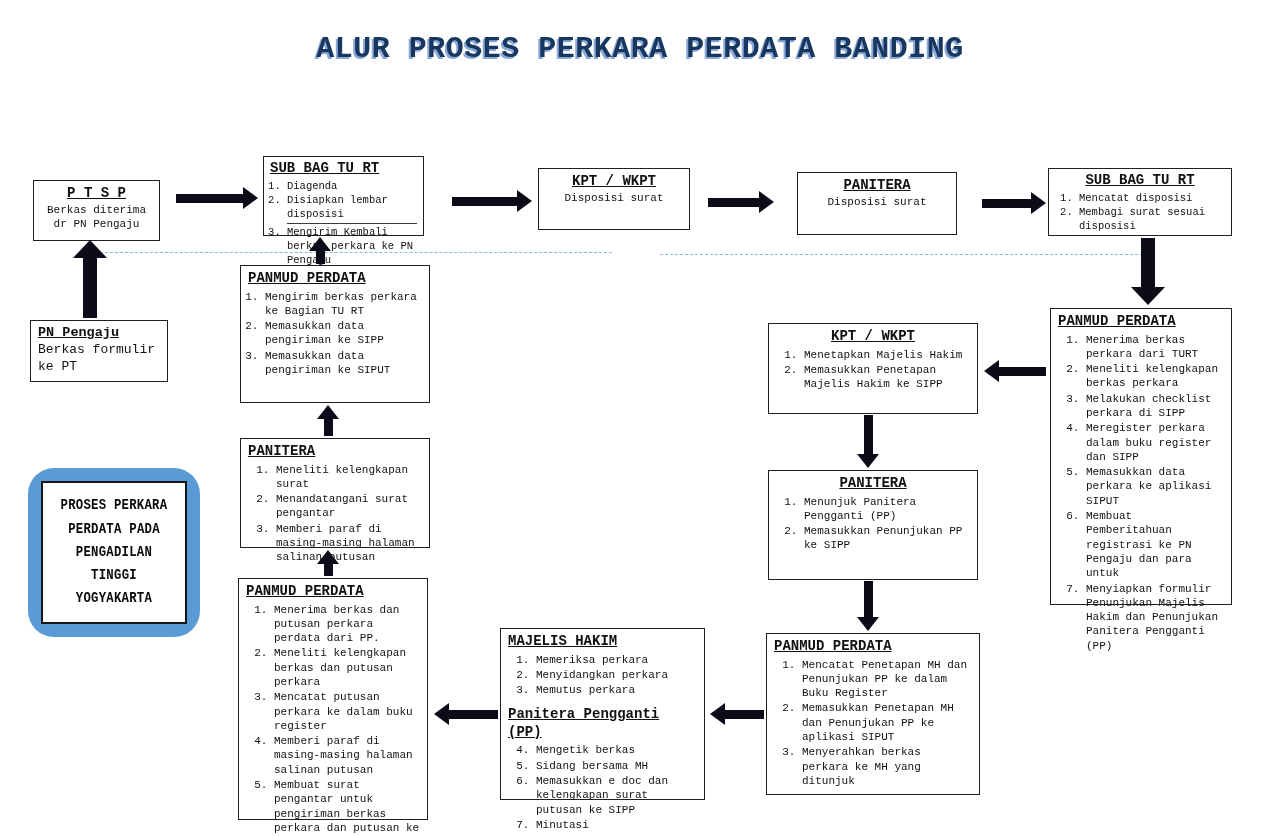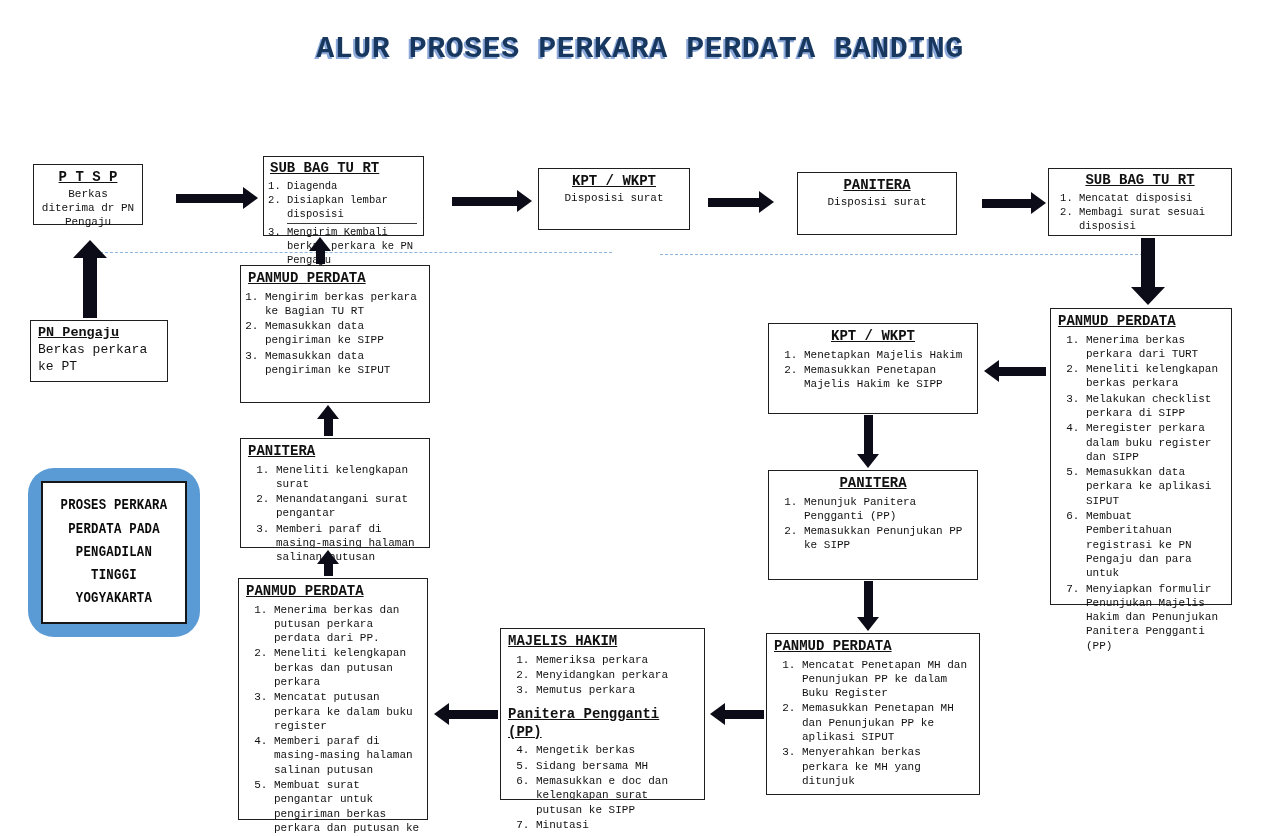--- a/index.html
+++ b/index.html
@@ -66,21 +66,21 @@
 
 <div class="canvas">
 
   <div class="title-wrap">
     <div class="title-line">ALUR PROSES PERKARA PERDATA BANDING</div>
   </div>
 
   <div class="dots" style="left:95px;top:252px;width:517px;"></div>
   <div class="dots" style="left:660px;top:254px;width:488px;"></div>
 
-  <div class="box center" style="left:33px;top:164px;width:110px;height:61px;">
+  <div class="box center" style="left:33px;top:180px;width:127px;height:61px;">
     <div class="bt">P T S P</div>
     <div class="bbody">Berkas diterima dr PN Pengaju</div>
   </div>
 
   <div class="box" style="left:263px;top:156px;width:161px;height:80px;padding:3px 6px;">
     <div class="bt">SUB BAG TU RT</div>
     <ol class="tight sep2" style="font-size:10.5px;">
       <li>Diagenda</li>
       <li>Disiapkan lembar disposisi</li>
       <li>Mengirim Kembali berkas perkara ke PN Pengaju</li>
@@ -100,21 +100,21 @@
   <div class="box" style="left:1048px;top:168px;width:184px;height:68px;padding:3px 6px;">
     <div class="bt center">SUB BAG TU RT</div>
     <ol style="font-size:10.5px;padding-left:24px;">
       <li>Mencatat disposisi</li>
       <li>Membagi surat sesuai disposisi</li>
     </ol>
   </div>
 
   <div class="box" style="left:30px;top:320px;width:138px;height:62px;">
     <div class="bt sm">PN Pengaju</div>
-    <div class="bbody md">Berkas perkara ke PT</div>
+    <div class="bbody md">Berkas formulir ke PT</div>
   </div>
 
   <div class="box" style="left:240px;top:265px;width:190px;height:138px;">
     <div class="bt">PANMUD PERDATA</div>
     <ol class="tight">
       <li>Mengirim berkas perkara ke Bagian TU RT</li>
       <li>Memasukkan data pengiriman ke SIPP</li>
       <li>Memasukkan data pengiriman ke SIPUT</li>
     </ol>
   </div>

